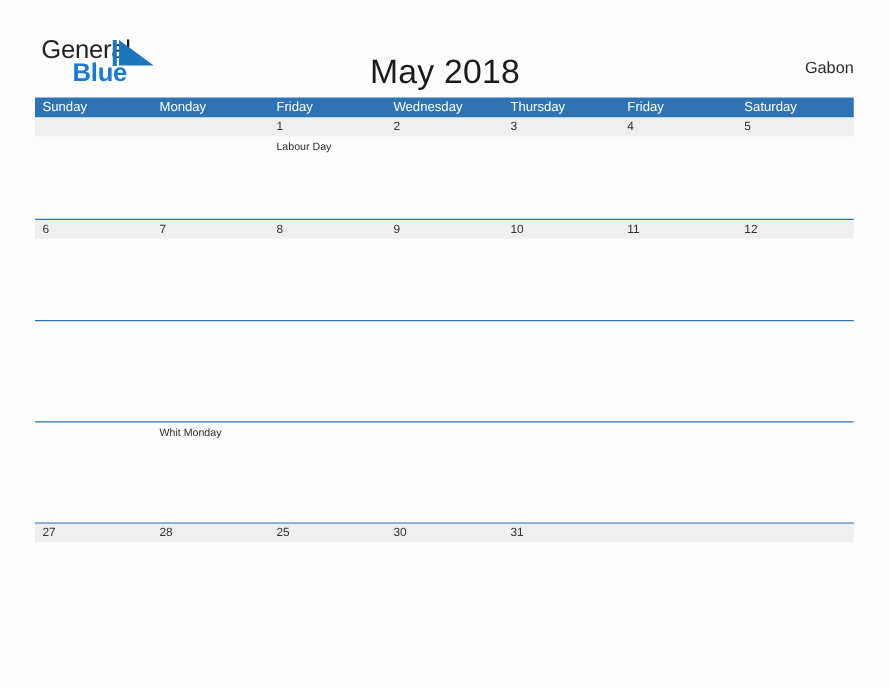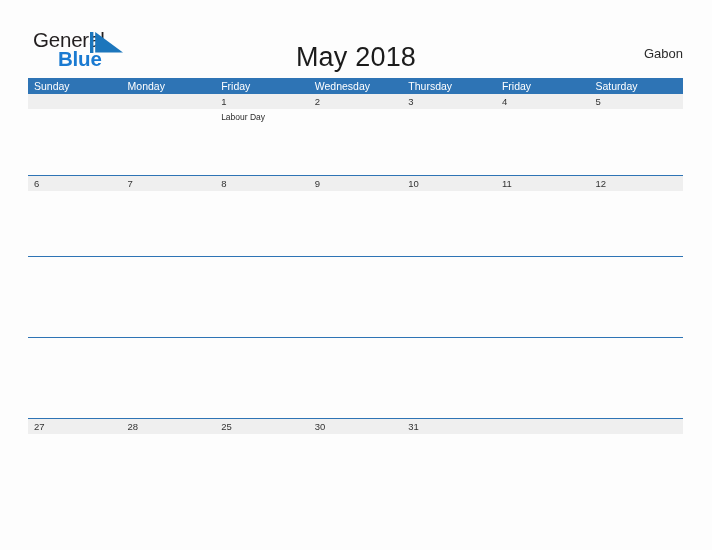--- a/index.html
+++ b/index.html
@@ -287,20 +287,23 @@
         </div>
     </div>
   </div>
 
   <div class="week-row">
     <div class="body-band">
       <div class="event-cell">
           <span class="event-text"></span>
         </div>
       <div class="event-cell">
+          <span class="event-text">Whit Monday</span>
+        </div>
+      <div class="event-cell">
           <span class="event-text"></span>
         </div>
       <div class="event-cell">
           <span class="event-text"></span>
         </div>
       <div class="event-cell">
           <span class="event-text"></span>
         </div>
       <div class="event-cell">
           <span class="event-text"></span>

